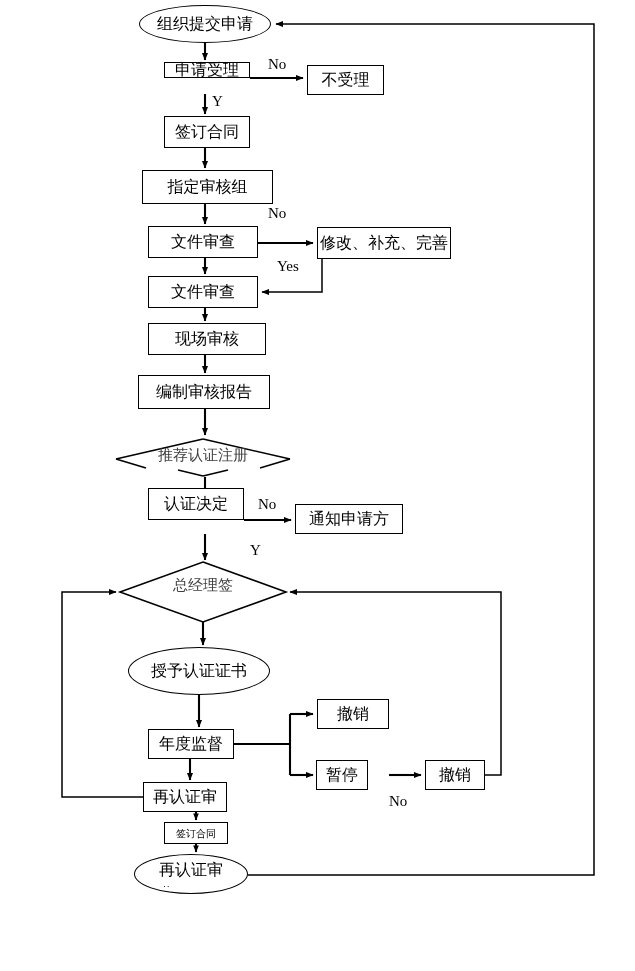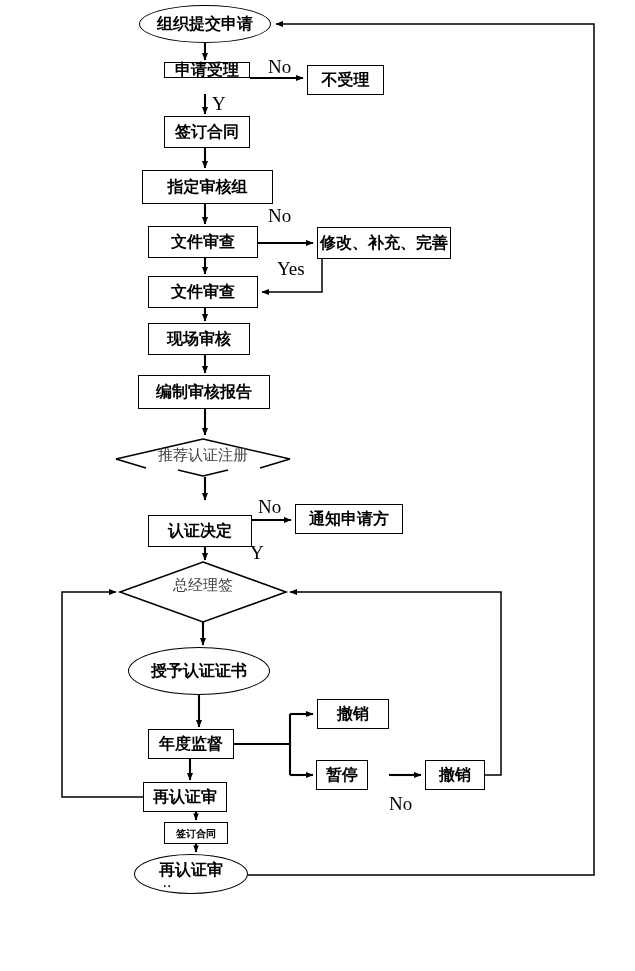--- a/index.html
+++ b/index.html
@@ -27,21 +27,20 @@
   .node {
     position: absolute;
     box-sizing: border-box;
     display: flex;
     align-items: center;
     justify-content: center;
     text-align: right;
     color: #000000;
     line-height: 1.1;
     white-space: nowrap;
-    font-weight: bold;
   }
   .box {
     border: 1.6px solid #000000;
     background: #ffffff;
     font-size: 16px;
   }
   .box.small {
     border-width: 1.2px;
     font-size: 10px;
   }
@@ -70,21 +69,21 @@
     display: flex;
     align-items: center;
     justify-content: center;
     font-size: 15px;
     color: #404040;
     white-space: nowrap;
   }
   .edge-label {
     position: absolute;
     font-family: "Liberation Serif", "DejaVu Serif", serif;
-    font-size: 19px;
+    font-size: 15px;
     color: #000000;
     white-space: nowrap;
   }
   .sub-mark {
     position: absolute;
     font-size: 9px;
     color: #000000;
     letter-spacing: 1px;
   }
 </style>
@@ -186,21 +185,21 @@
   </div>
 
   <div class="node box" style="left:317px; top:227px; width:134px; height:32px;">
     <span>修改、补充、完善</span>
   </div>
 
   <div class="node box" style="left:148px; top:276px; width:110px; height:32px;">
     <span>文件审查</span>
   </div>
 
-  <div class="node box" style="left:148px; top:323px; width:102px; height:32px;">
+  <div class="node box" style="left:148px; top:323px; width:118px; height:32px;">
     <span>现场审核</span>
   </div>
 
   <div class="node box" style="left:138px; top:375px; width:132px; height:34px;">
     <span>编制审核报告</span>
   </div>
 
   <div class="diamond-wrap" style="left:116px; top:437px; width:174px; height:40px;">
     <svg width="174" height="40" viewBox="0 0 174 40">
       <g stroke="#000" fill="none" stroke-width="1.5">
@@ -208,21 +207,21 @@
         <path d="M87,2 L0,22"></path>
         <path d="M0,22 L30,31"></path>
         <path d="M174,22 L144,31"></path>
         <path d="M62,33 L87,39"></path>
         <path d="M112,33 L87,39"></path>
       </g>
     </svg>
     <div class="diamond-label" style="align-items:flex-start; padding-top:9px;">推荐认证注册</div>
   </div>
 
-  <div class="node box" style="left:148px; top:515px; width:104px; height:32px;">
+  <div class="node box" style="left:148px; top:488px; width:96px; height:32px;">
     <span>认证决定</span>
   </div>
 
   <div class="node box" style="left:295px; top:504px; width:108px; height:30px;">
     <span>通知申请方</span>
   </div>
 
   <div class="diamond-wrap" style="left:120px; top:562px; width:166px; height:60px;">
     <svg width="166" height="60" viewBox="0 0 166 60">
       <path d="M83,0 L166,30 L83,60 L0,30 Z" stroke="#000" fill="#fff" stroke-width="1.6"></path>

